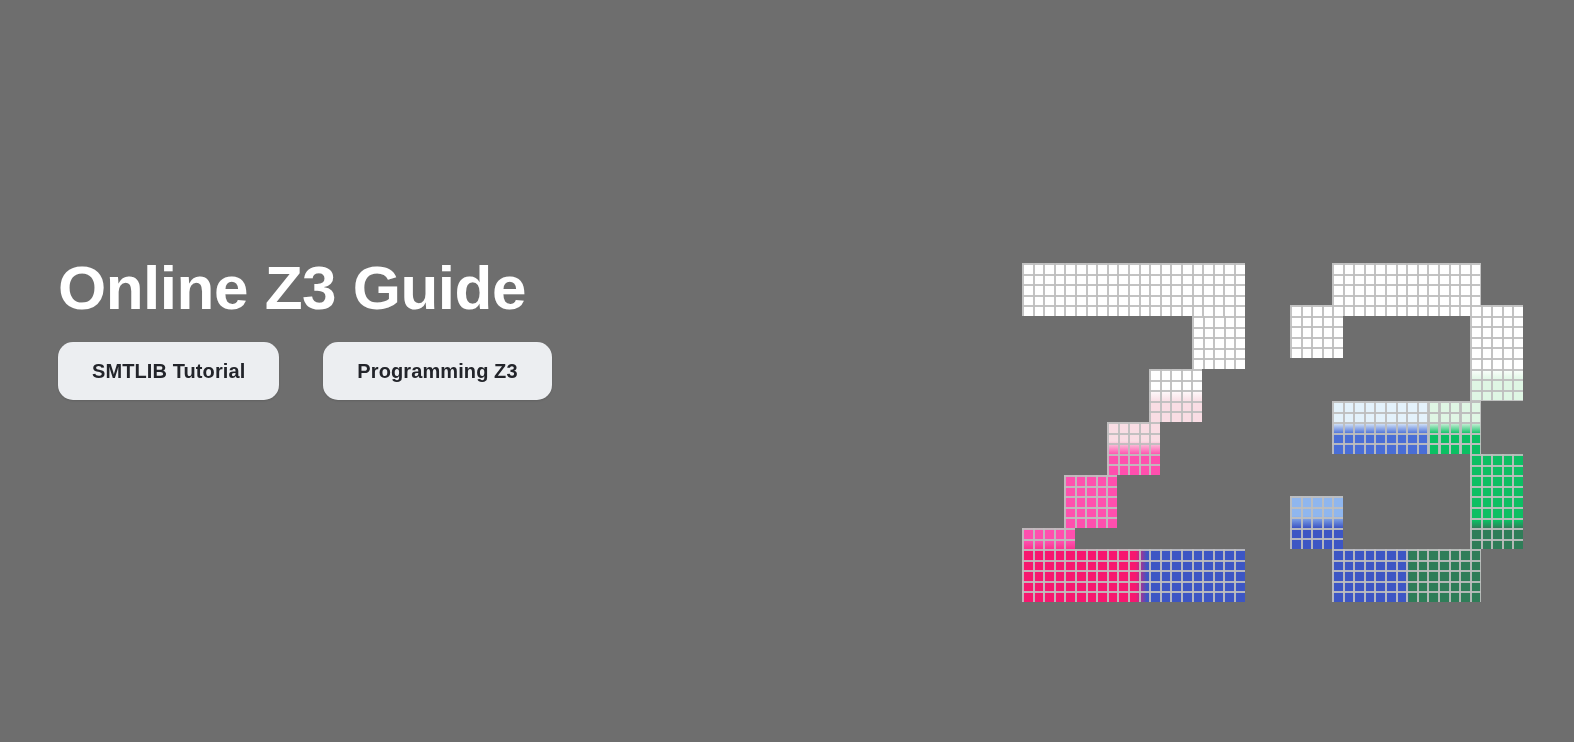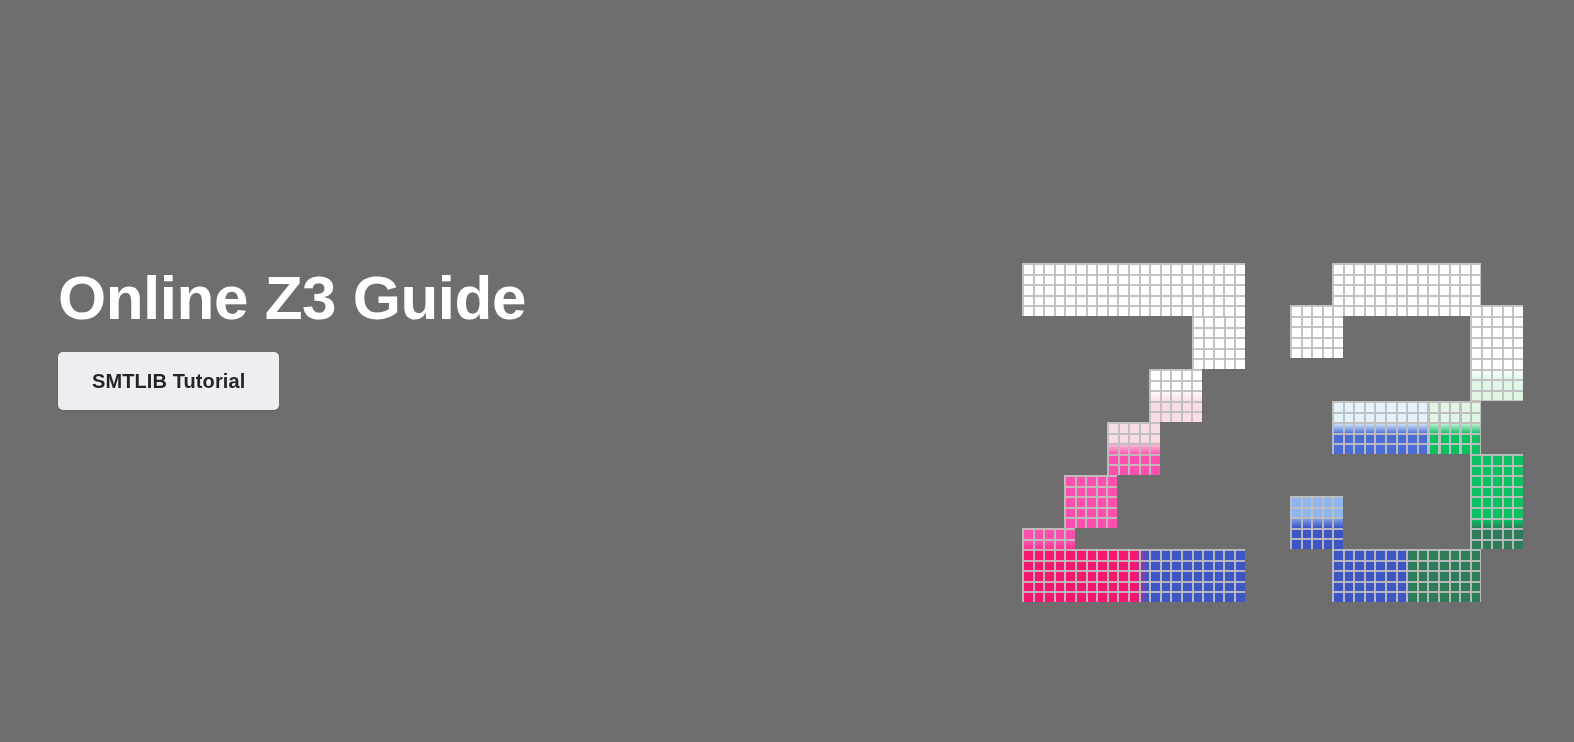--- a/index.html
+++ b/index.html
@@ -14,21 +14,20 @@
     overflow: hidden;
     position: relative;
   }
 
   
   #hero {
     position: absolute;
     left: 58px;
     top: 255px;
     width: 900px;
-    margin-top: 10px;
   }
 
   #page-title {
     margin: 0;
     color: #ffffff;
     font-family: "Liberation Sans", sans-serif;
     font-weight: bold;
     font-size: 62px;
     line-height: 1.05;
     letter-spacing: -0.5px;
@@ -42,21 +41,21 @@
     gap: 44px;
   }
 
   .cta-button {
     display: inline-flex;
     align-items: center;
     justify-content: center;
     background: #eceef1;
     color: #22242a;
     border: none;
-    border-radius: 5px;
+    border-radius: 15px;
     font-family: "Liberation Sans", sans-serif;
     font-weight: bold;
     font-size: 20px;
     letter-spacing: 0.1px;
     height: 58px;
     padding: 0 34px;
     cursor: pointer;
     box-shadow: 0 1px 2px rgba(0,0,0,0.12);
     white-space: nowrap;
   }
@@ -98,20 +97,21 @@
 </style>
 </head>
 <body>
 
 <div id="hero">
 
   <h1 id="page-title">Online Z3 Guide</h1>
 
   <div id="cta-row">
     <button class="cta-button">SMTLIB Tutorial</button>
+    <button class="cta-button">Programming Z3</button>
   </div>
 
 </div>
 
 <div id="logo">
   <div class="glyph" id="glyph-z">
       <div class="block" style="left: 0px; top: 0px; width: 222.6px; height: 53px; background: rgb(255, 255, 255);"></div>
       <div class="block" style="left: 169.6px; top: 53px; width: 53px; height: 53px; background: rgb(255, 255, 255);"></div>
       <div class="block" style="left: 127.2px; top: 106px; width: 53px; height: 53px; background: linear-gradient(rgb(255, 255, 255) 0%, rgb(255, 255, 255) 38%, rgb(249, 221, 228) 62%, rgb(249, 221, 228) 100%);"></div>
       <div class="block" style="left: 84.8px; top: 159px; width: 53px; height: 53px; background: linear-gradient(rgb(249, 221, 228) 0%, rgb(249, 221, 228) 36%, rgb(255, 79, 174) 62%, rgb(255, 79, 174) 100%);"></div>

